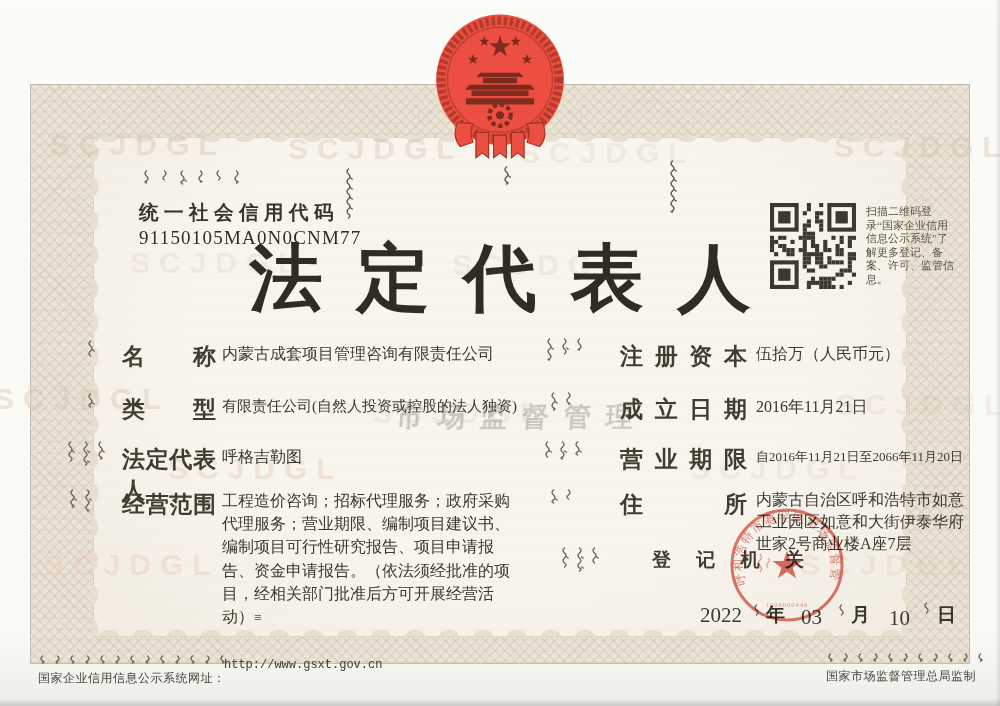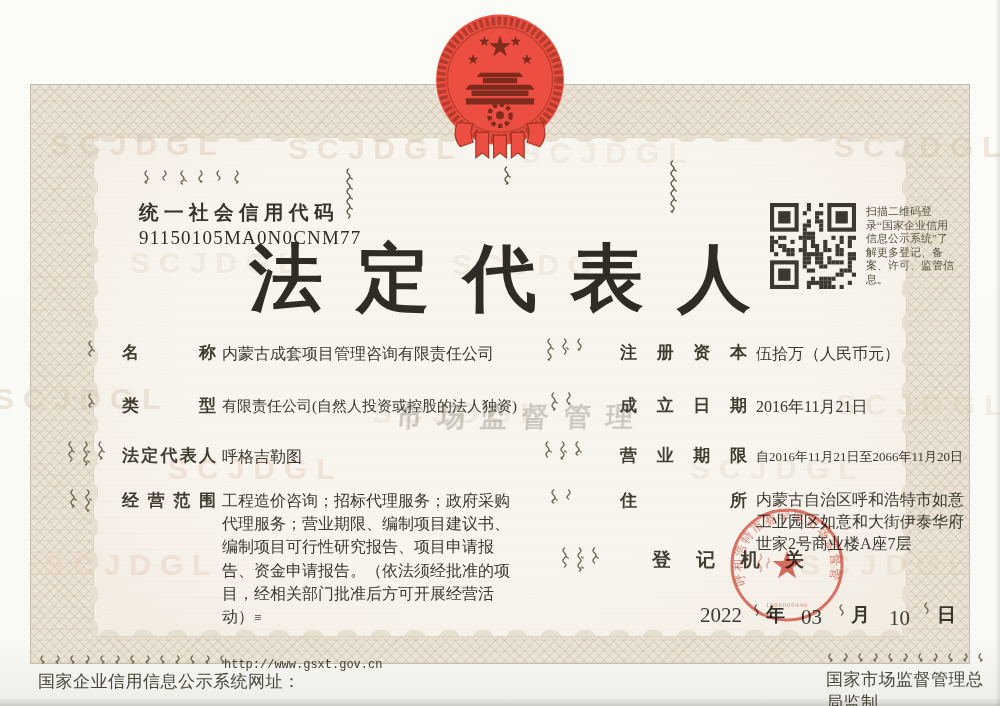--- a/index.html
+++ b/index.html
@@ -38,38 +38,38 @@
     font-weight:800;font-size:27px;letter-spacing:15px;color:rgba(99,92,78,.30);
     filter:blur(.6px);transform:skewX(-4deg);pointer-events:none;}
   
   .z{position:absolute;z-index:5;}
   .credit-label{left:139px;top:199px;font-size:19.5px;font-weight:bold;letter-spacing:5.5px;color:#36342b;}
   .credit-code{left:139px;top:227px;font-size:19px;letter-spacing:1.2px;color:#2f2d26;}
   .doc-title{left:0;right:0;top:230px;text-align:center;font-family:"Liberation Sans",sans-serif;
     font-weight:800;font-size:73px;letter-spacing:34px;padding-left:34px;color:#2e2c24;}
   .qr{left:770px;top:203px;width:86px;height:86px;}
   .qr-caption{left:866px;top:205px;width:88px;font-size:11px;line-height:13.5px;color:#55513f;}
-  .lbl{font-weight:bold;color:#403c30;text-align:justify;text-align-last:justify;font-size:17px;}
+  .lbl{font-weight:bold;color:#403c30;text-align:justify;text-align-last:justify;font-size:23px;}
   .lbl-l{left:122px;width:94px;}
   .lbl-r{left:620px;width:127px;}
   .val{color:#3b382e;font-size:16px;line-height:23.2px;}
   .val-l{left:222px;width:303px;}
   .val-r{left:756px;width:218px;}
   .nowrap{white-space:nowrap;}
   .lbl-registrar{left:652px;top:547px;width:152px;font-size:19px;}
   .scope-end{font-size:13px;letter-spacing:-1px;color:#4a463a;}
   .date-part{color:#3c3a33;font-size:21px;}
   .date-unit{color:#36342b;font-size:19px;font-weight:bold;}
   
   .mgrp{position:absolute;z-index:5;display:flex;gap:9px;align-items:flex-start;color:#6e6554;}
   .mgrp.dark{color:#5d5544;}
   .mgrp.tight{gap:6px;}
   .mg{display:inline-block;line-height:0;}
   
-  .foot{font-size:17px;letter-spacing:.5px;color:#494538;}
+  .foot{font-size:12px;letter-spacing:.5px;color:#494538;}
   .foot-url{font-family:"Liberation Mono",monospace;font-size:12px;color:#3e3b31;letter-spacing:0;}
   
   .emblem{left:429px;top:13px;z-index:7;}
   .seal{left:726px;top:504px;z-index:6;filter:blur(.3px);opacity:.92;mix-blend-mode:multiply;}
 </style>
 </head>
 <body>
 
 <div class="page">
 

